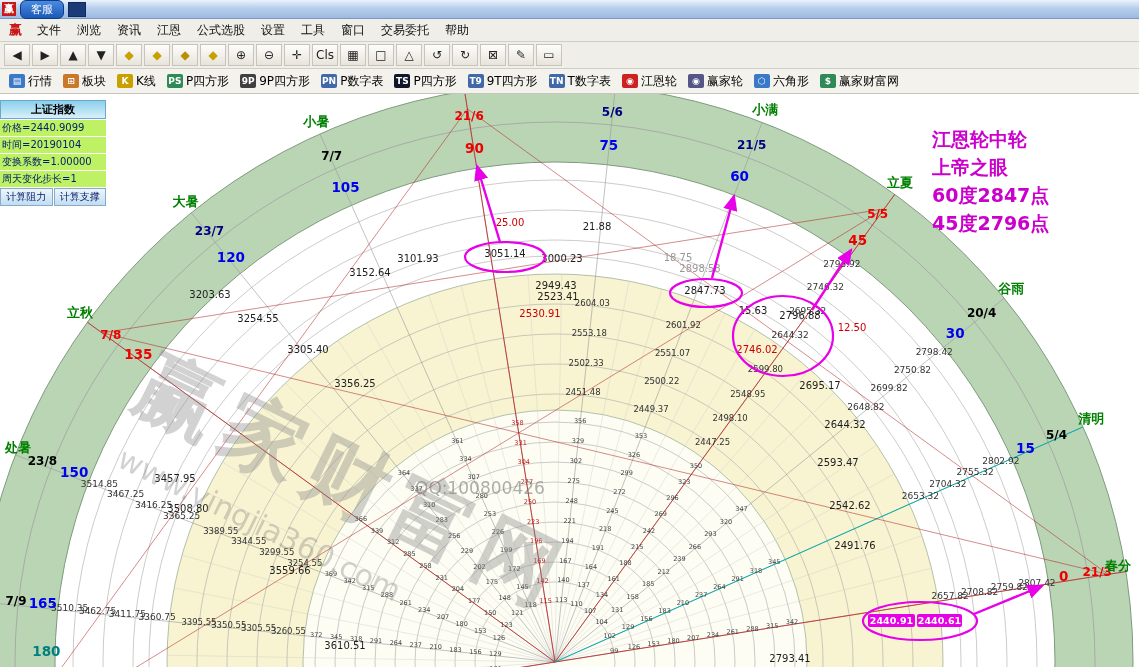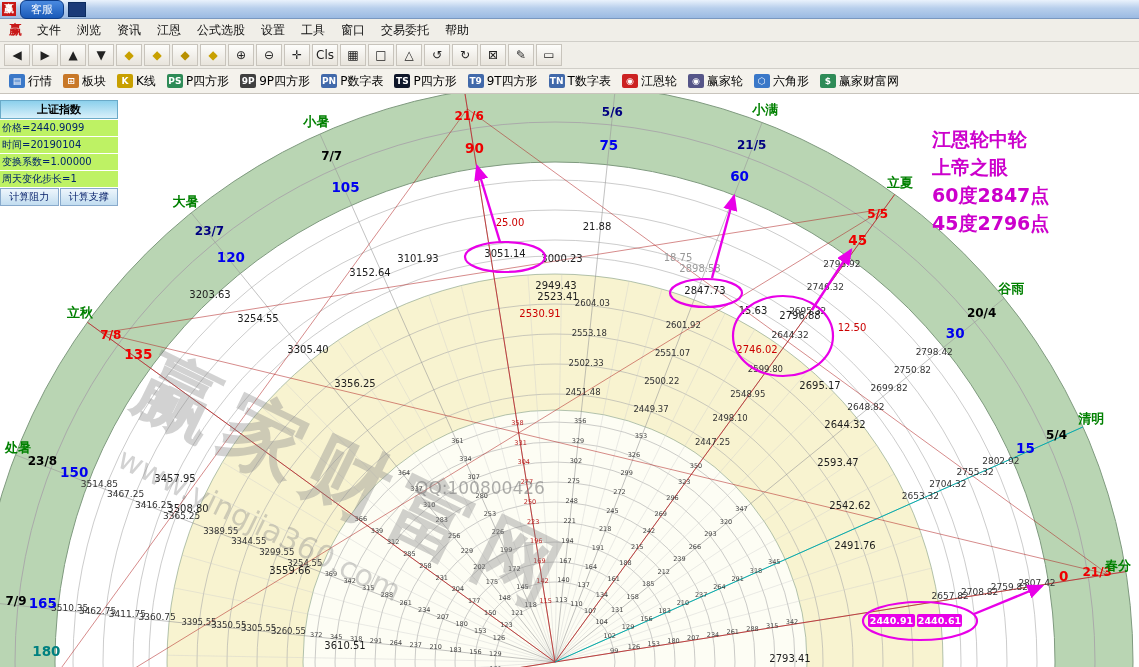--- a/index.html
+++ b/index.html
@@ -21,21 +21,21 @@
     border-bottom:1px solid #d0cec8;}
   .tbtn{min-width:20px;height:20px;border:1px solid #c8c4bc;background:linear-gradient(#fdfdfb,#e8e4dc);
     font-size:12px;display:flex;align-items:center;justify-content:center;color:#333;padding:0 2px;cursor:default;}
   .toolbar2{height:24px;background:#f4f2ec;display:flex;align-items:center;gap:1px;padding:0 4px;
     border-bottom:1px solid #c8c4bc;}
   .tb2-item{display:flex;align-items:center;gap:3px;padding:2px 5px;font-size:12px;color:#000;cursor:default;}
   .badge{min-width:14px;height:14px;font-size:9px;color:#fff;display:flex;align-items:center;
     justify-content:center;border-radius:2px;padding:0 1px;font-weight:bold;flex:none;}
   .chart-area{position:relative;width:1139px;height:577px;background:#ffffff;}
   #wheel{position:absolute;left:0;top:0;font-family:"DejaVu Sans",sans-serif;}
-  .info-panel{position:absolute;left:0;top:6px;width:118px;font-size:10px;z-index:5;}
+  .info-panel{position:absolute;left:0;top:6px;width:106px;font-size:10px;z-index:5;}
   .info-title{background:linear-gradient(#8cd0ec,#d8f0fa);text-align:center;font-weight:bold;
     font-size:11px;color:#000;padding:1px 0;border:1px solid #6aaac8;}
   .info-row{background:#bef264;color:#00246a;padding:1px 2px;margin-top:1px;white-space:nowrap;overflow:hidden;}
   .info-btns{display:flex;gap:1px;margin-top:1px;}
   .info-btn{flex:1;background:linear-gradient(#eef6fc,#c2ddf0);border:1px solid #88aacc;
     text-align:center;color:#001a66;padding:1px 2px;cursor:default;}
 </style>
 </head>
 <body>
 

